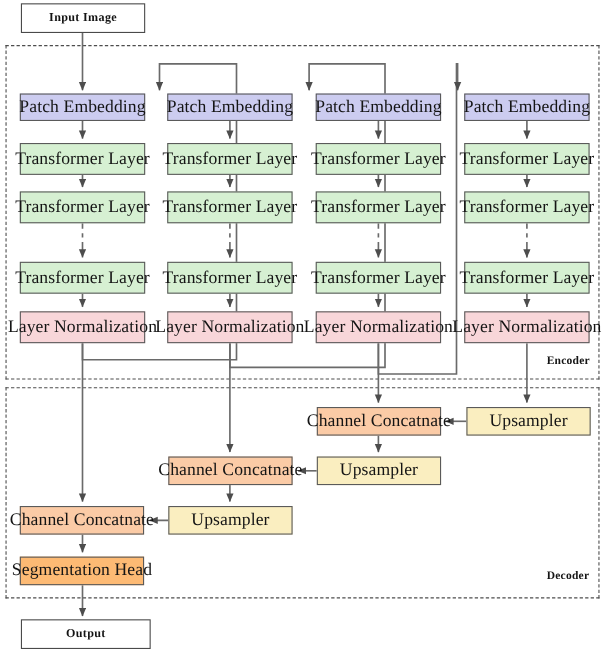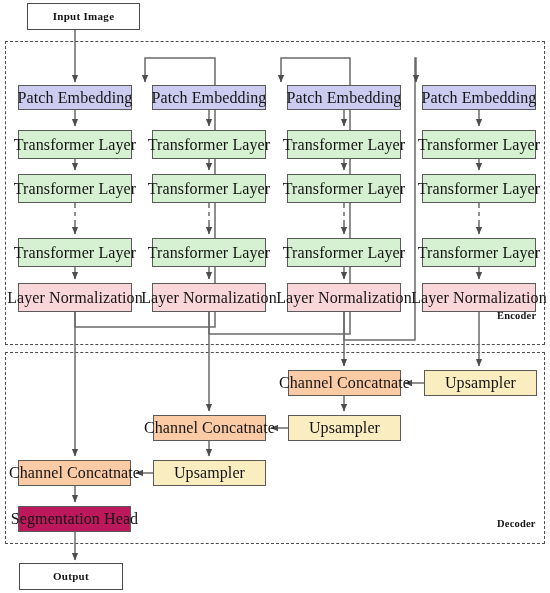--- a/index.html
+++ b/index.html
@@ -62,21 +62,21 @@
   }
 </style>
 </head>
 <body>
 
 <div id="diagram">
 
   <div class="group" style="left:5px; top:41px; width:540px; height:304px;"></div>
   <div class="group" style="left:5px; top:352px; width:540px; height:192px;"></div>
 
-  <div class="group-label" style="left:497px; top:310px;">Encoder</div>
+  <div class="group-label" style="left:497px; top:323px;">Encoder</div>
   <div class="group-label" style="left:497px; top:518px;">Decoder</div>
 
   <svg class="wires" viewBox="0 0 550 593">
     <defs>
       <marker id="ah" markerWidth="9" markerHeight="9" refX="7.4" refY="3.6" orient="auto" markerUnits="userSpaceOnUse">
         <path d="M0,0.3 L7.8,3.6 L0,6.9 z" fill="#4d4d4d"></path>
       </marker>
     </defs>
     <g stroke="#6a6a6a" stroke-width="1.5" fill="none">
 
@@ -129,23 +129,23 @@
       <line x1="209" y1="441" x2="209" y2="456" marker-end="url(#ah)"></line>
 
       <line x1="153" y1="473" x2="136" y2="473" marker-end="url(#ah)"></line>
 
       <line x1="75" y1="486" x2="75" y2="502" marker-end="url(#ah)"></line>
 
       <line x1="75" y1="532" x2="75" y2="560" marker-end="url(#ah)"></line>
     </g>
   </svg>
 
-  <div class="node io" style="left:27px; top:3px; width:113px; height:27px;">Input Image</div>
+  <div class="node io" style="left:19px; top:3px; width:113px; height:27px;">Input Image</div>
 
-  <div class="node io" style="left:19px; top:563px; width:104px; height:27px;">Output</div>
+  <div class="node io" style="left:19px; top:563px; width:118px; height:27px;">Output</div>
 
   <div class="node" style="left:18px; top:85px; width:114px; height:25px; background:#ccccf0;">Patch Embedding</div>
   <div class="node" style="left:18px; top:130px; width:114px; height:29px; background:#d6f0d2;">Transformer Layer</div>
   <div class="node" style="left:18px; top:174px; width:114px; height:29px; background:#d6f0d2;">Transformer Layer</div>
   <div class="node" style="left:18px; top:238px; width:114px; height:29px; background:#d6f0d2;">Transformer Layer</div>
   <div class="node" style="left:18px; top:283px; width:114px; height:29px; background:#f8d6d9;">Layer Normalization</div>
 
   <div class="node" style="left:152px; top:85px; width:114px; height:25px; background:#ccccf0;">Patch Embedding</div>
   <div class="node" style="left:152px; top:130px; width:114px; height:29px; background:#d6f0d2;">Transformer Layer</div>
   <div class="node" style="left:152px; top:174px; width:114px; height:29px; background:#d6f0d2;">Transformer Layer</div>
@@ -169,15 +169,15 @@
   <div class="node" style="left:288px; top:370px; width:113px; height:26px; background:#fbcba6;">Channel Concatnate</div>
 
   <div class="node" style="left:288px; top:415px; width:113px; height:26px; background:#faeec0;">Upsampler</div>
 
   <div class="node" style="left:153px; top:415px; width:113px; height:26px; background:#fbcba6;">Channel Concatnate</div>
 
   <div class="node" style="left:153px; top:460px; width:113px; height:26px; background:#faeec0;">Upsampler</div>
 
   <div class="node" style="left:18px; top:460px; width:113px; height:26px; background:#fbcba6;">Channel Concatnate</div>
 
-  <div class="node" style="left:18px; top:506px; width:113px; height:26px; background:#be185d;">Segmentation Head</div>
+  <div class="node" style="left:18px; top:506px; width:113px; height:26px; background:#fdba74;">Segmentation Head</div>
 
 </div>
 
 </body></html>

